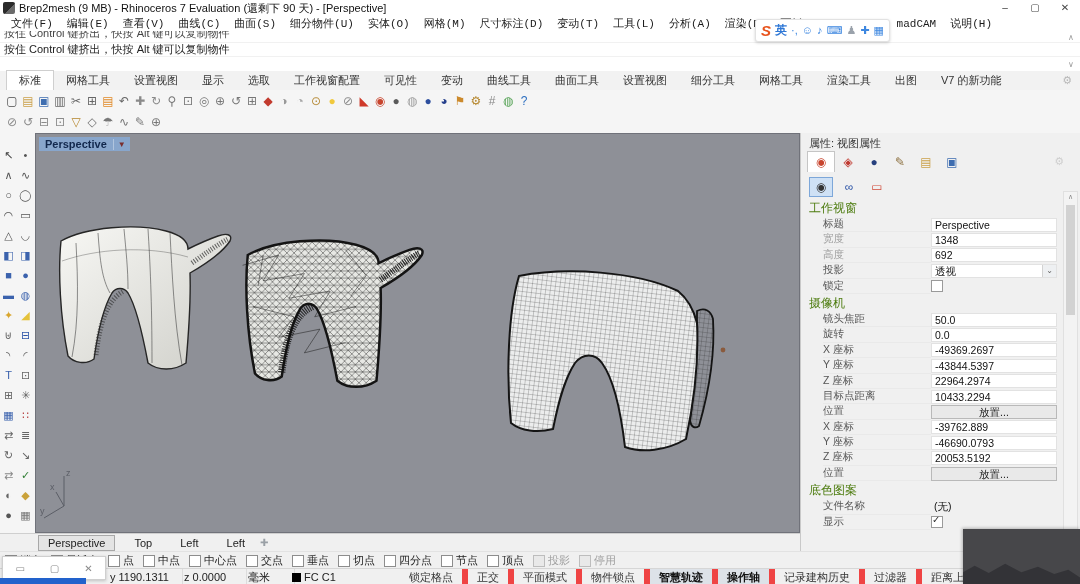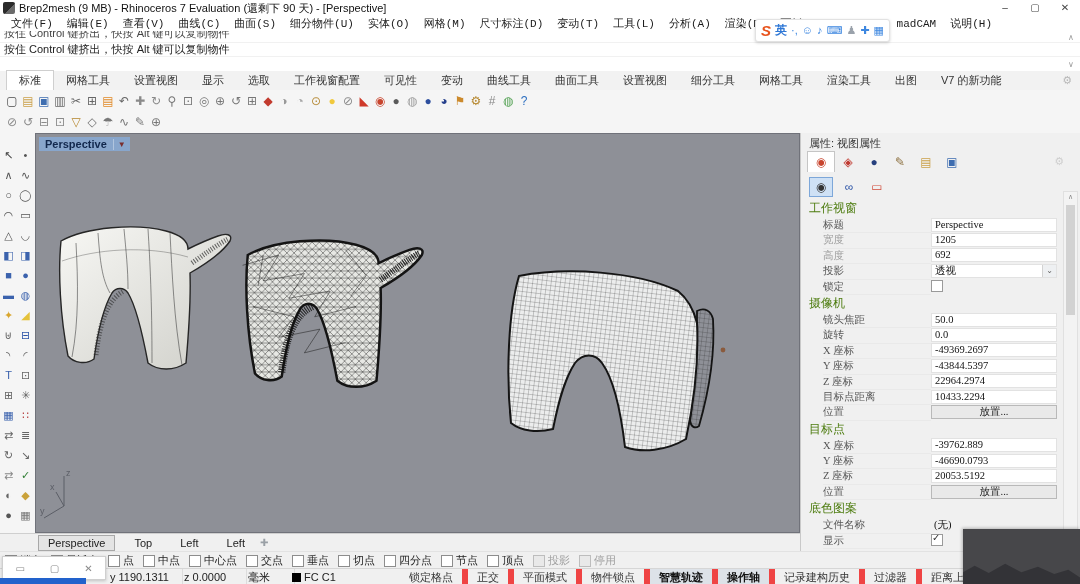--- a/index.html
+++ b/index.html
@@ -51,21 +51,21 @@
   .panel-header{position:absolute;left:8px;top:3px;font-size:11px;color:#333;}
   .ptabs{position:absolute;left:6px;top:17px;display:flex;height:22px;align-items:flex-end;}
   .ptab{width:26px;height:20px;text-align:center;line-height:20px;font-size:12px;}
   .ptab.active{background:#fff;border:1px solid #c5c5c5;border-bottom:none;}
   .panel-gear{position:absolute;right:16px;top:22px;color:#cfcfcf;font-size:11px;}
   .psubtabs{position:absolute;left:8px;top:44px;display:flex;gap:4px;height:20px;}
   .psub{width:22px;height:18px;text-align:center;line-height:18px;font-size:12px;border:1px solid transparent;}
   .psub.active{background:#cfe1f5;border:1px solid #7da7d9;}
   .psections{position:absolute;left:0;top:66px;width:262px;}
   .psec-title{height:18px;line-height:18px;padding-left:8px;font-size:12px;color:#4d7c0f;}
-  .prow{height:15.4px;display:flex;align-items:flex-start;font-family:Liberation Serif, serif;}
+  .prow{height:15.4px;display:flex;align-items:flex-end;}
   .plabel{width:108px;margin-left:22px;font-size:10.5px;color:#555;border-bottom:1px solid #e9e9e9;height:100%;line-height:15px;}
   .plabel.dim{color:#9b9b9b;}
   .pval{width:126px;height:100%;display:flex;align-items:center;}
   .pbox{flex:1;background:#fff;border:1px solid #e2e2e2;height:12px;line-height:12px;padding:0 3px;font-size:10.5px;color:#111;white-space:nowrap;overflow:hidden;}
   .psel{flex:1;display:flex;background:#fff;border:1px solid #e2e2e2;height:12px;line-height:12px;font-size:10.5px;}
   .psel .v{flex:1;padding:0 3px;}
   .psel .chev{width:13px;background:#eef0f2;border-left:1px solid #d2d2d2;text-align:center;color:#666;font-size:8px;}
   .pbtn{flex:1;text-align:center;background:#e9e9e9;border:1px solid #b9b9b9;height:12px;line-height:12px;font-size:10.5px;color:#222;}
   .ptext{padding-left:3px;font-size:10.5px;color:#111;}
   .cb{width:10px;height:10px;border:1px solid #9a9a9a;background:#fff;display:inline-block;position:relative;}
@@ -376,21 +376,21 @@
                 <span class="plabel">标题</span>
                 <span class="pval">
                   <span class="pbox">Perspective</span>
 
                 </span>
               </div>
 
               <div class="prow">
                 <span class="plabel dim">宽度</span>
                 <span class="pval">
-                  <span class="pbox">1205</span>
+                  <span class="pbox">1348</span>
 
                 </span>
               </div>
 
               <div class="prow">
                 <span class="plabel dim">高度</span>
                 <span class="pval">
                   <span class="pbox">692</span>
 
                 </span>
@@ -476,21 +476,20 @@
                 <span class="pval">
 
                   <span class="pbtn">放置...</span>
 
                 </span>
               </div>
             </div>
         </div>
 
         <div class="psec">
-          <div class="psec-title">目标点</div>
           <div>
 
               <div class="prow">
                 <span class="plabel">X 座标</span>
                 <span class="pval">
                   <span class="pbox">-39762.889</span>
 
                 </span>
               </div>
 

